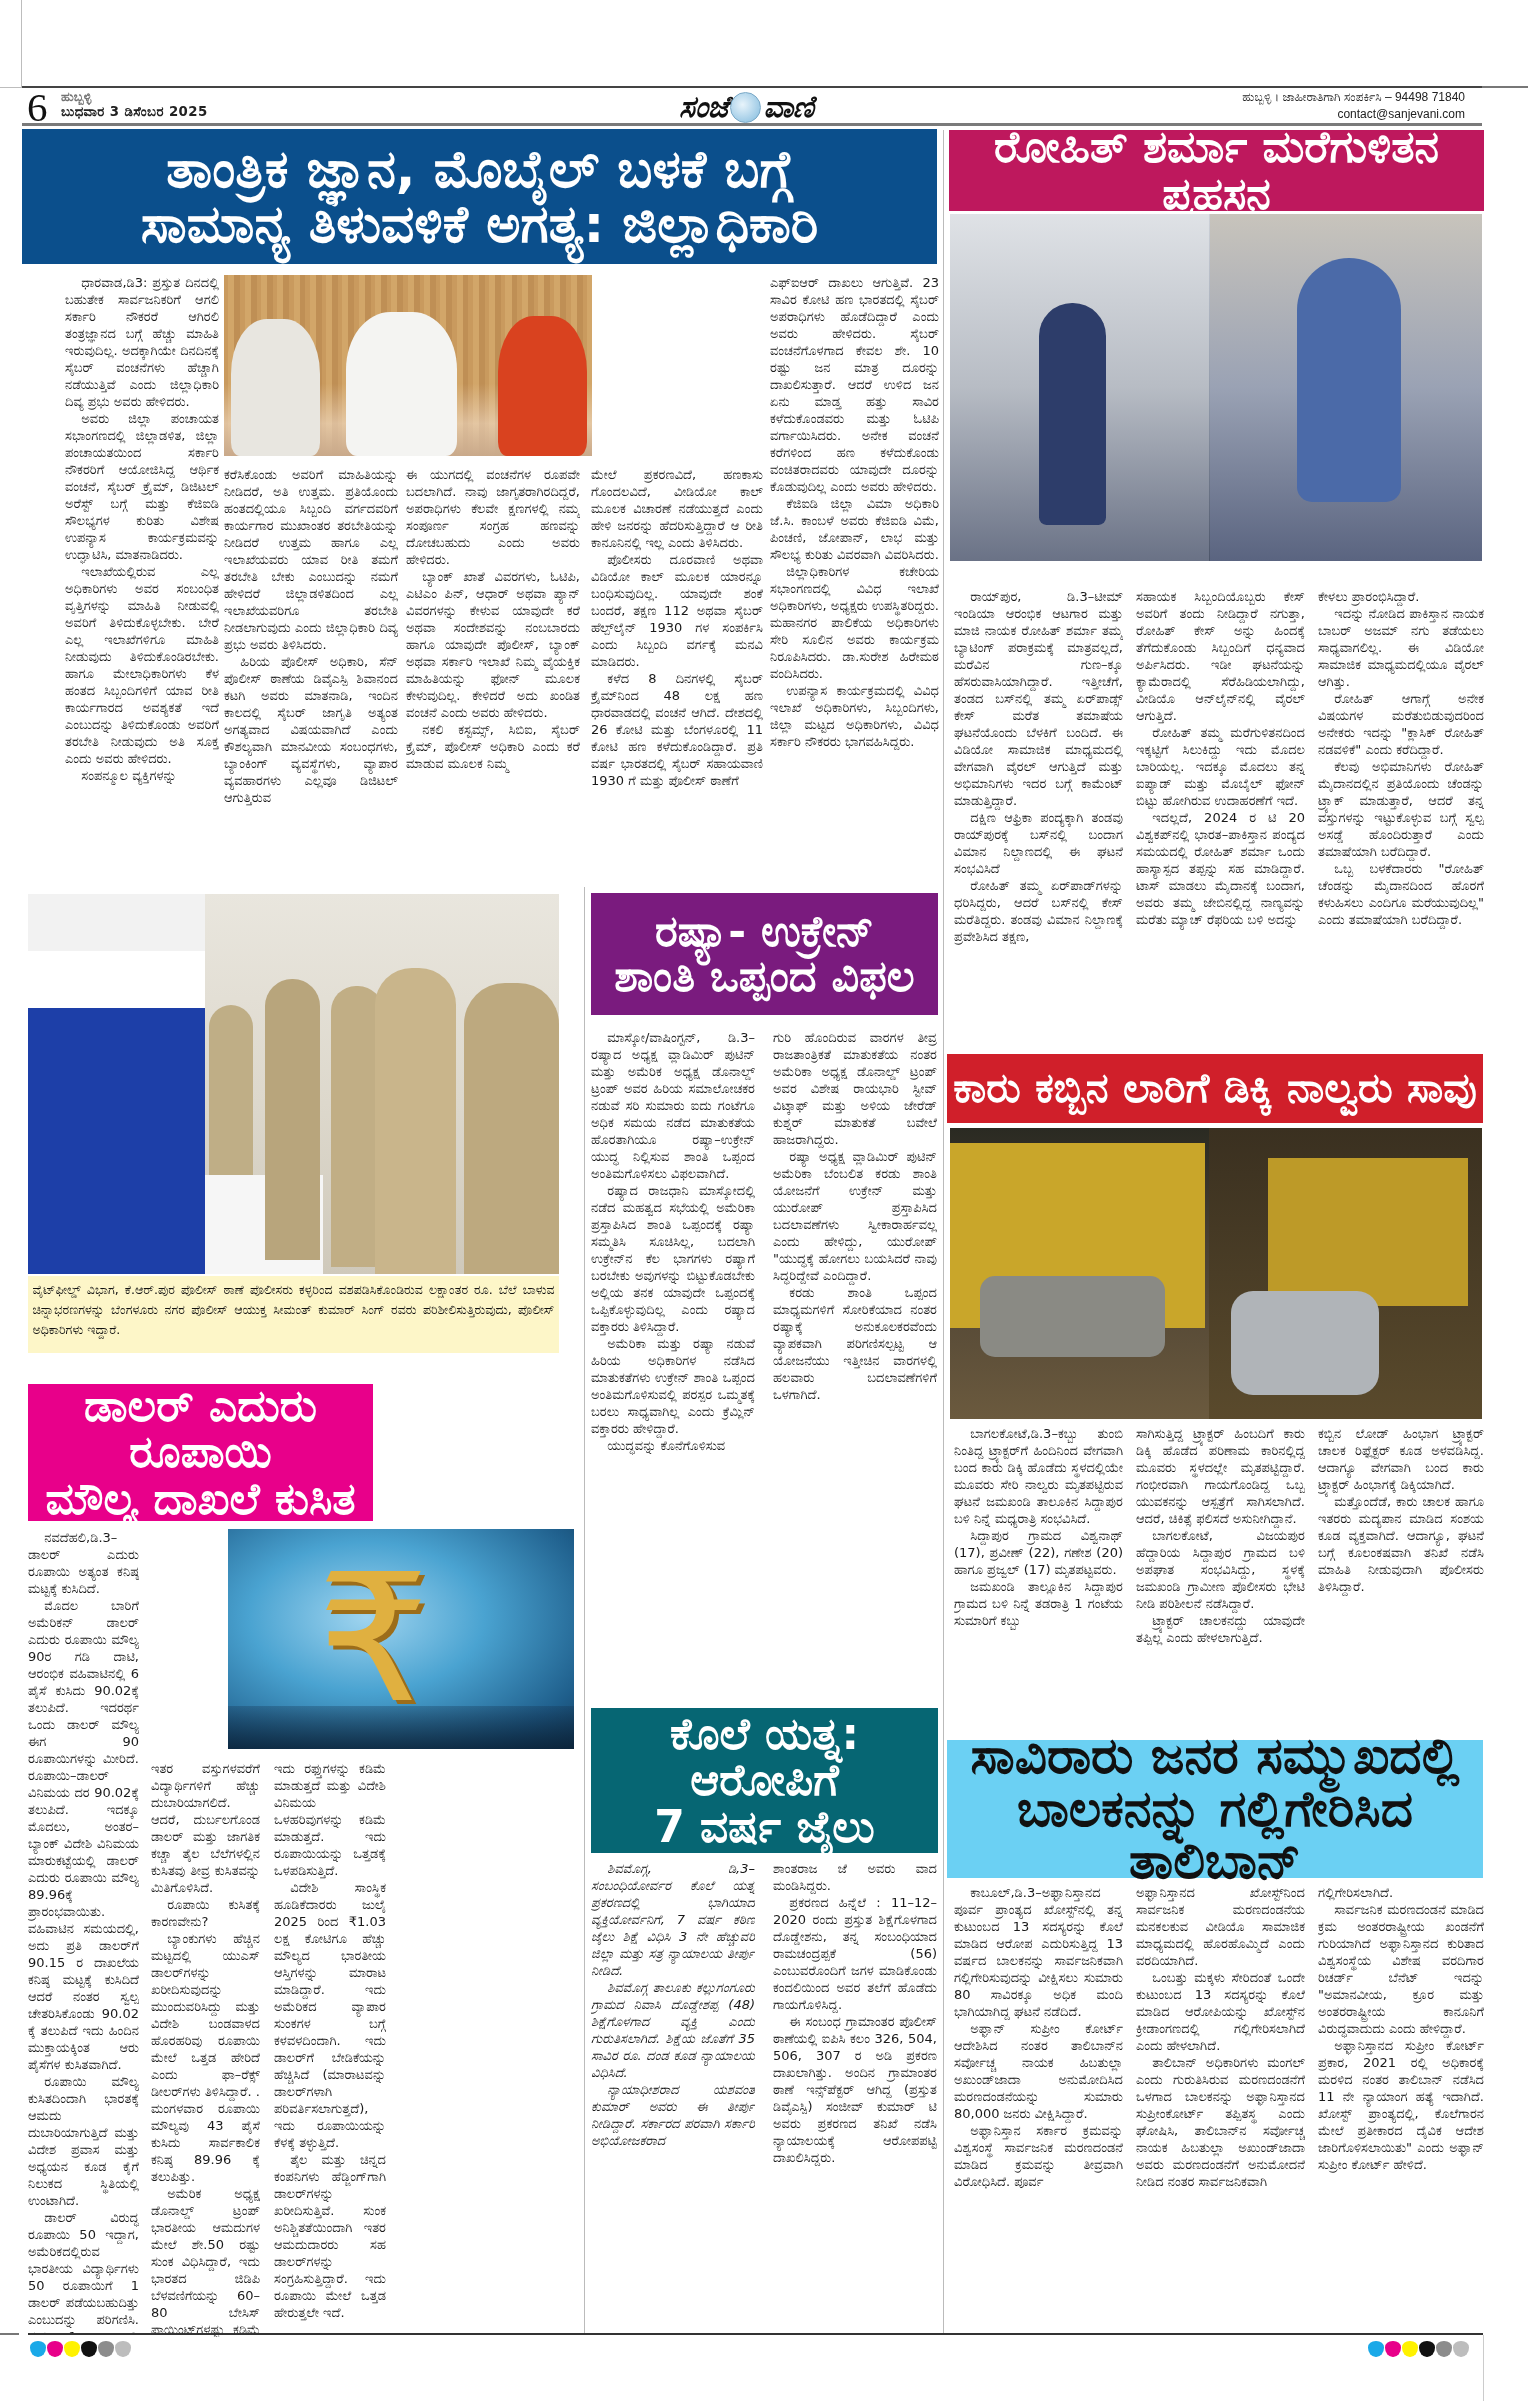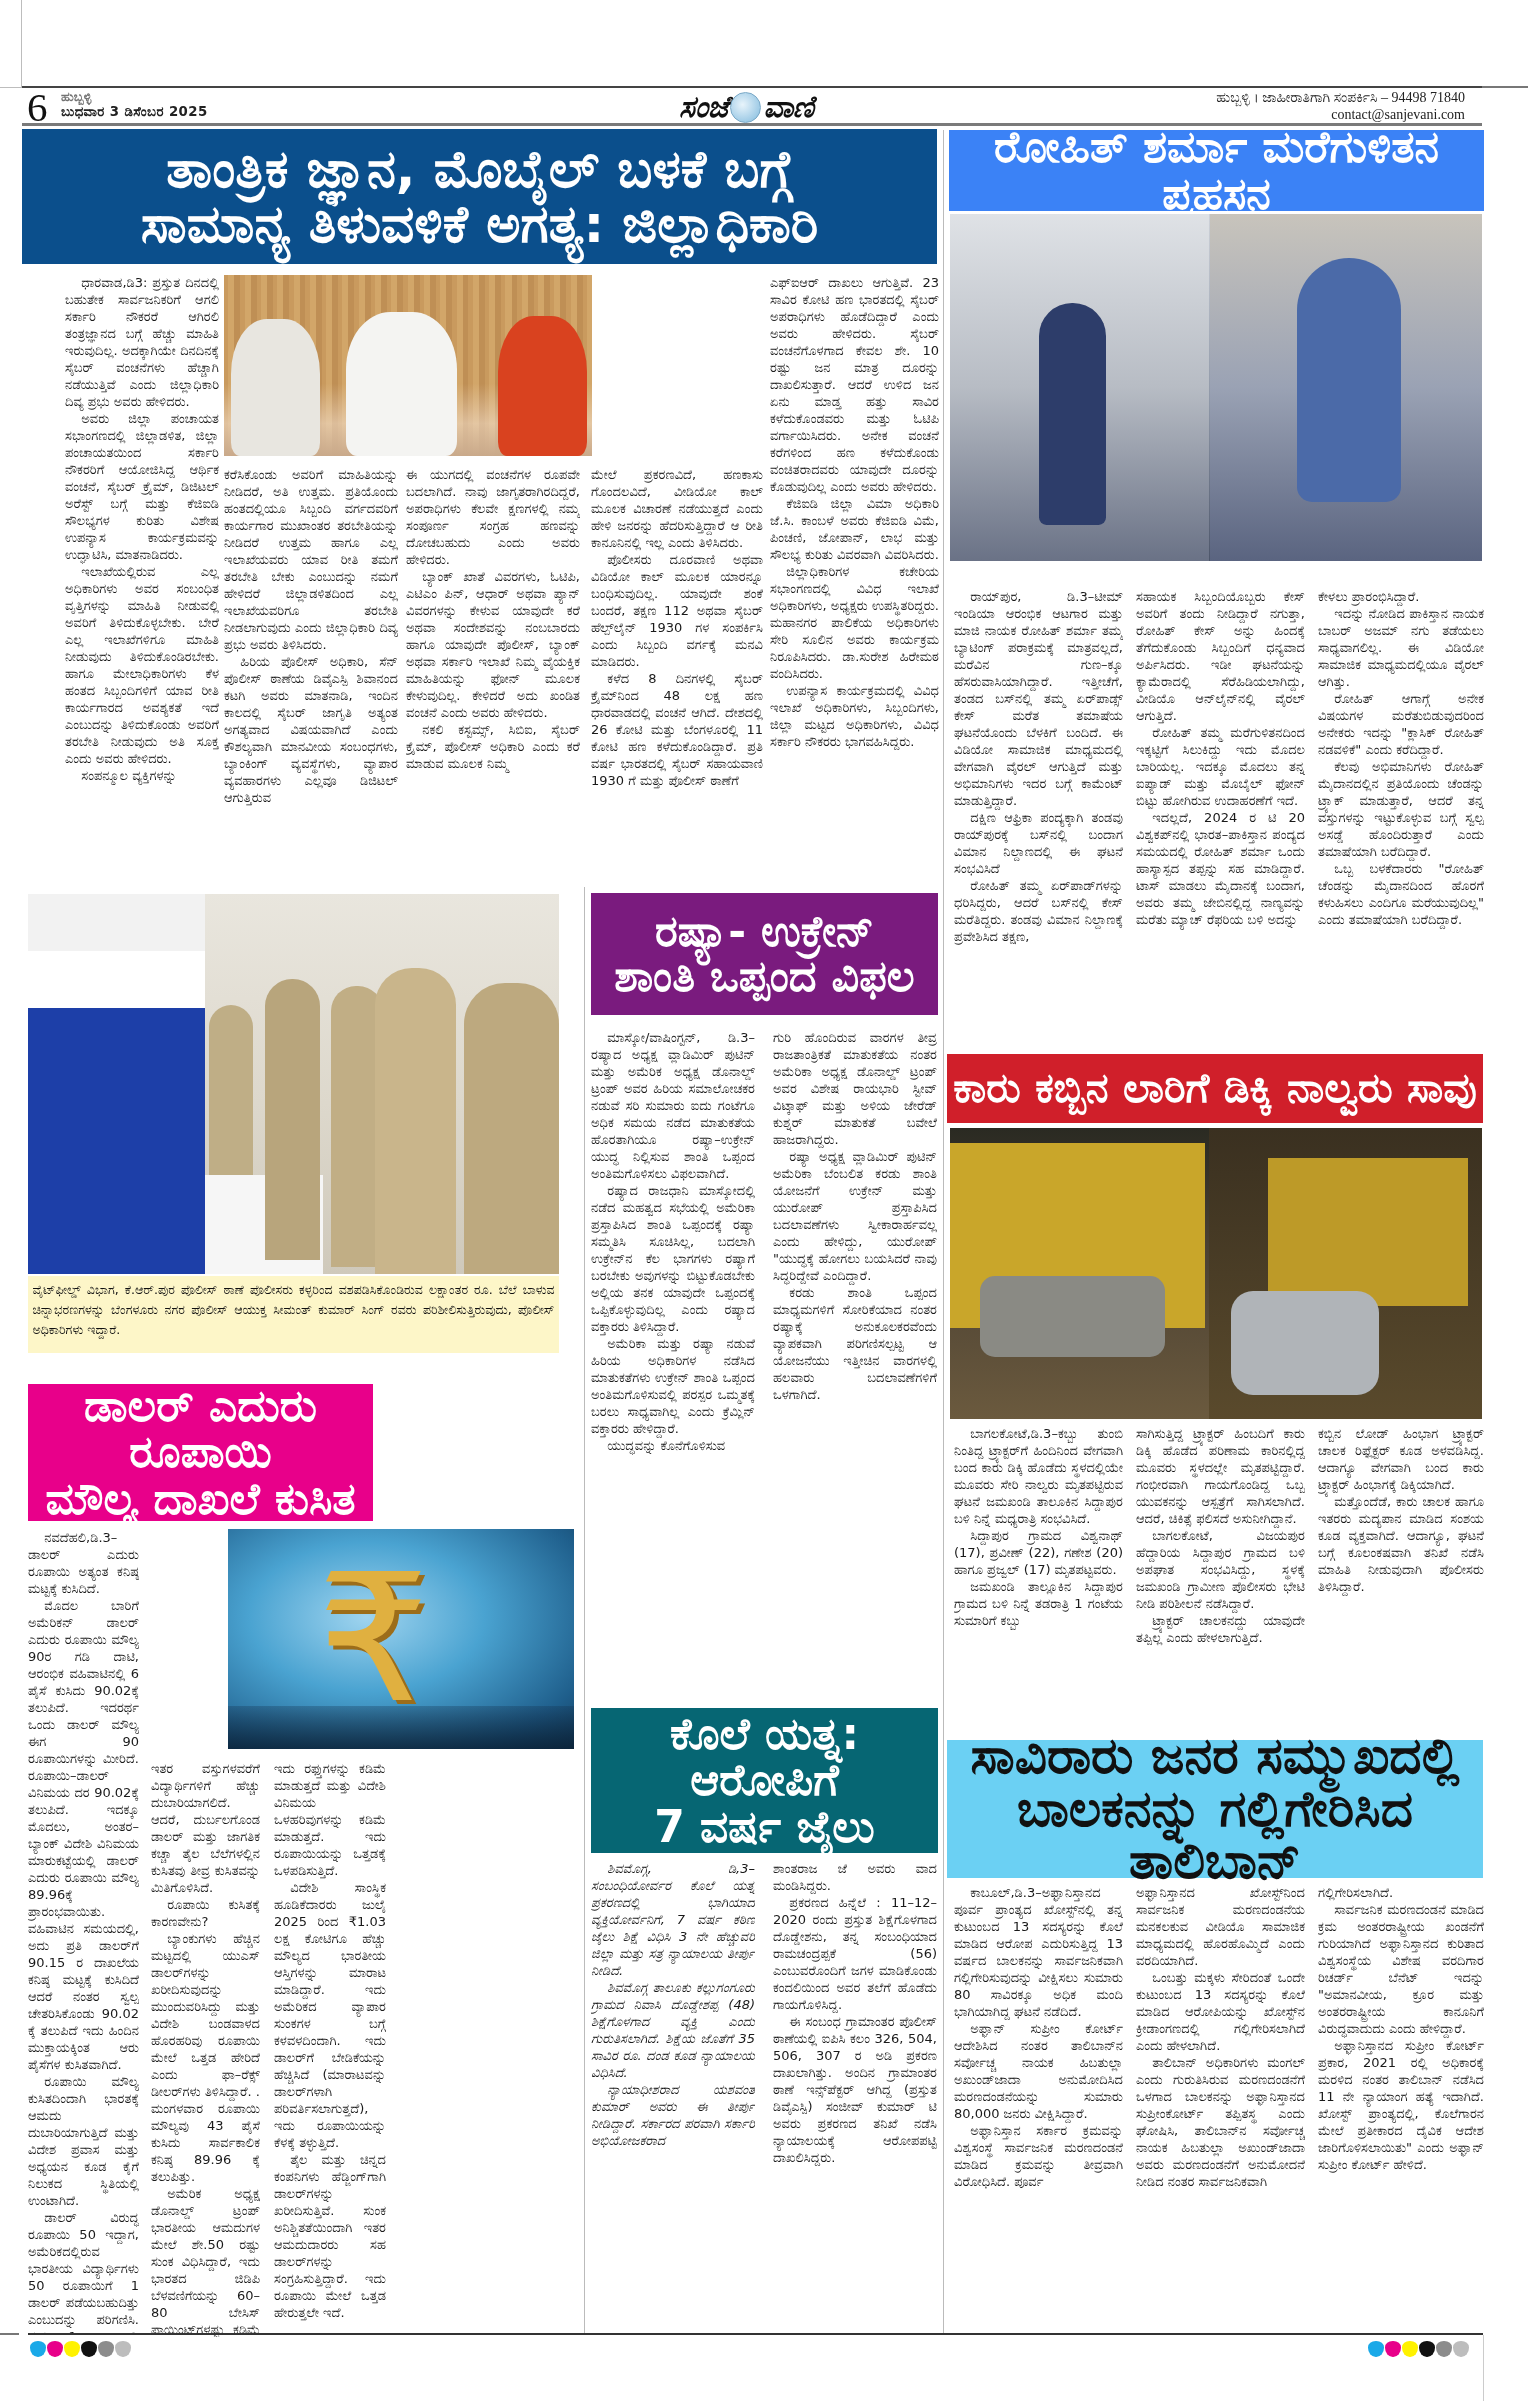--- a/index.html
+++ b/index.html
@@ -15,27 +15,27 @@
 
   
   .mast-rule-top { position: absolute; left: 22px; top: 86px; width: 1460px; height: 1.5px; background: #444; }
   .mast-rule-bot { position: absolute; left: 22px; top: 123px; width: 1460px; height: 3px; background: #7a7a7a; }
   .page-no { position: absolute; left: 27px; top: 87px; font-family: "Liberation Serif", serif; font-size: 41px; line-height: 41px; color: #111; }
   .mast-city { position: absolute; left: 61px; top: 89px; font-size: 12.6px; font-weight: bold; color: #737373; }
   .mast-date { position: absolute; left: 61px; top: 104px; font-size: 13.3px; font-weight: bold; color: #222; letter-spacing: 0.4px; }
   .logo { position: absolute; left: 679px; top: 89px; display: flex; align-items: center; }
   .logo-text { font-size: 30px; font-weight: bold; font-style: italic; color: #111; letter-spacing: -0.7px; }
   .logo-globe { width: 31px; height: 31px; border-radius: 50%; background: radial-gradient(circle at 40% 40%, #e8f4fb, #9fcbe6 70%, #6aa8cf); border: 1.5px solid #7aa9c7; margin: 0 2.2px; }
-  .mast-contact { position: absolute; right: 63px; top: 89px; text-align: right; font-family: Liberation Serif, serif; font-size: 14px; color: #222; line-height: 17px; }
+  .mast-contact { position: absolute; right: 63px; top: 89px; text-align: right; font-family: Liberation Sans, sans-serif; font-size: 12px; color: #222; line-height: 17px; }
 
   
   .hl { position: absolute; color: #fff; display: flex; flex-direction: column; align-items: center; justify-content: center; text-align: center; font-weight: bold; line-height: 1.05; }
   .hl span { display: block; }
   .hl-blue { left: 22px; top: 129px; width: 915px; height: 135px; background: #0b4f8c; font-size: 52px; }
-  .hl-green { left: 949px; top: 130px; width: 535px; height: 81px; background: #3b82f6; font-size: 44px; }
+  .hl-green { left: 949px; top: 130px; width: 535px; height: 81px; background: #be185d; font-size: 44px; }
   .hl-purple { left: 591px; top: 893px; width: 347px; height: 122px; background: #7a1b7e; font-size: 43px; }
   .hl-red { left: 947px; top: 1054px; width: 536px; height: 69px; background: #d01f2a; font-size: 41px; }
   .hl-pink { left: 28px; top: 1384px; width: 346px; height: 137px; background: #e8008a; font-size: 44px; }
   .hl-pink { width: 345px; }
   .hl-teal { left: 591px; top: 1708px; width: 347px; height: 145px; background: #066673; font-size: 44px; }
   .hl-sky { left: 947px; top: 1740px; width: 536px; height: 138px; background: #6bd0f3; color: #111; font-size: 50px; }
 
   
   .col { position: absolute; font-family: "DejaVu Sans", sans-serif; font-size: 13px; line-height: 17px; color: #1a1a1a; text-align: justify; overflow: hidden; }
   .col p { text-indent: 16.3px; }

